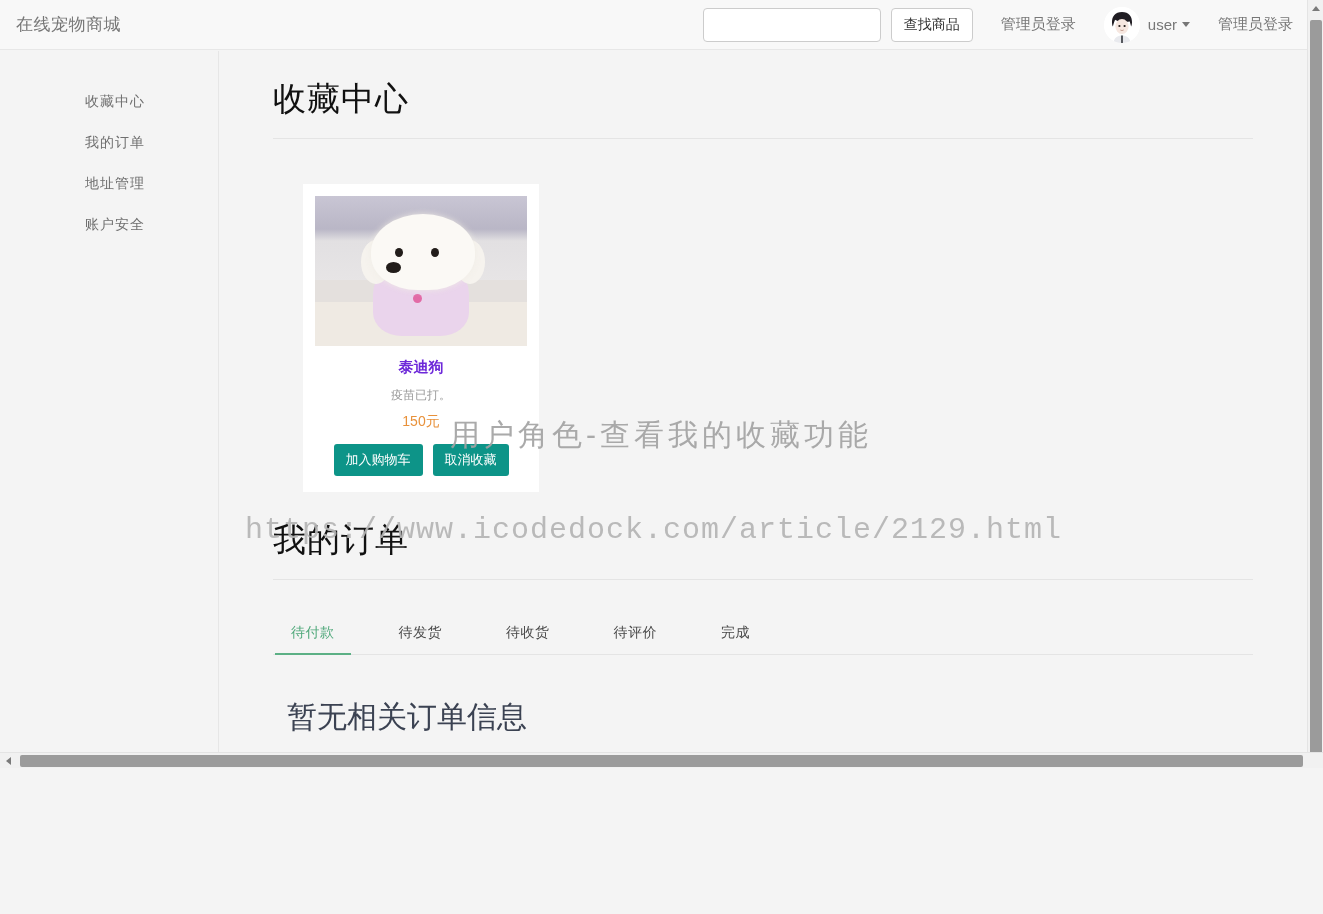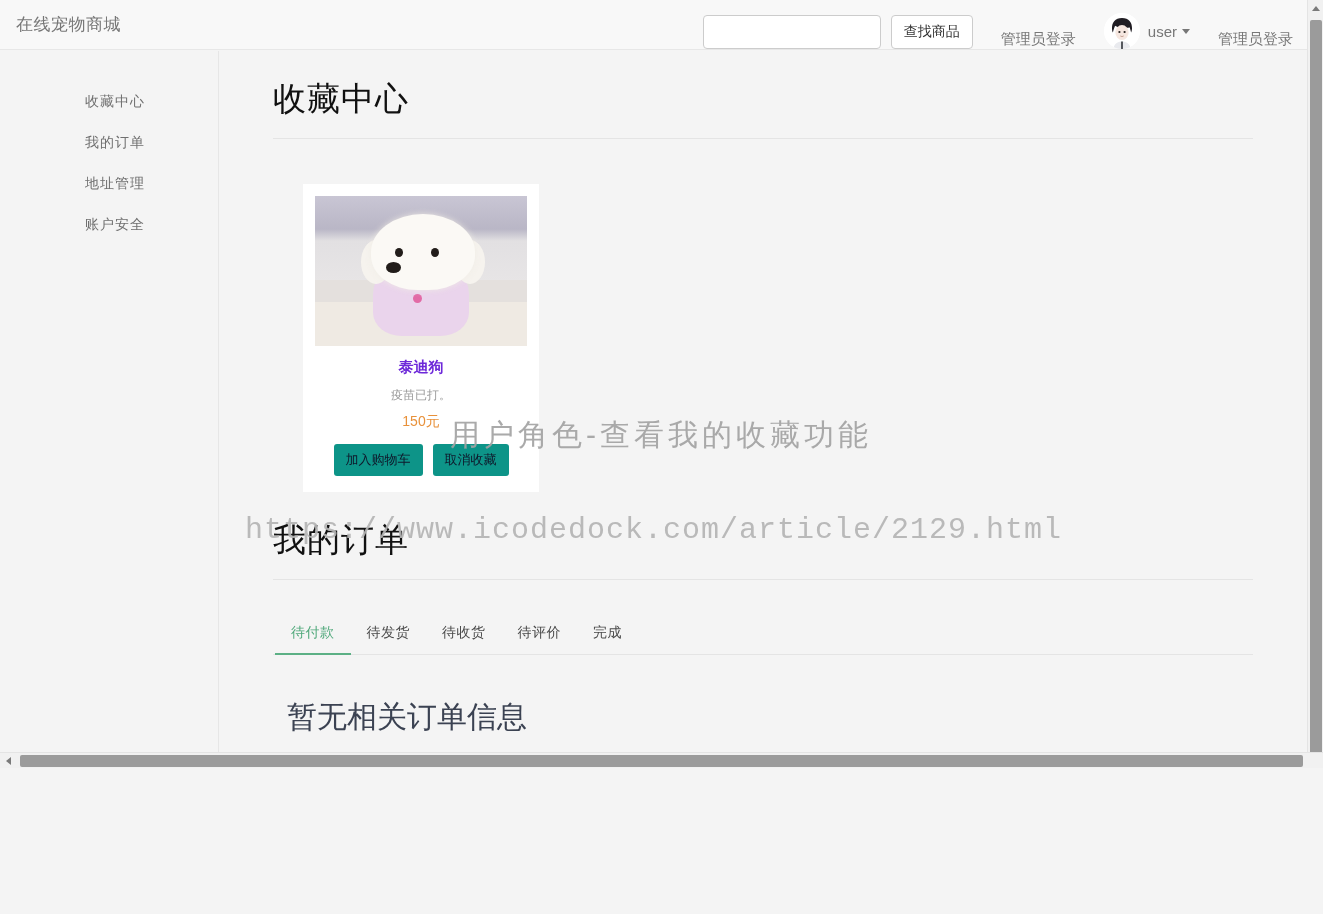--- a/index.html
+++ b/index.html
@@ -27,21 +27,21 @@
   }
   .brand {
     margin-left: 16px;
     font-size: 17px;
     color: #777;
     letter-spacing: .5px;
     white-space: nowrap;
   }
   .header-right {
     margin-left: auto;
-    display: flex; align-items: flex-end;
+    display: flex; align-items: center;
     height: 100%;
     padding-right: 14px;
   }
   .search-input {
     width: 178px; height: 34px;
     border: 1px solid #ccc;
     border-radius: 4px;
     background: #fff;
     font-size: 14px;
     padding: 0 10px;
@@ -225,37 +225,38 @@
   }
   .card-btns {
     display: flex;
     justify-content: center;
     gap: 10px;
     margin-top: 13px;
   }
   .btn-teal {
     background: #0d9488;
     border: none;
-    color: #0f172a;
+    color: #ffffff;
     font-size: 13px;
     font-family: inherit;
     padding: 7px 12px;
     border-radius: 3px;
     cursor: pointer;
     white-space: nowrap;
   }
 
   
   .tabs {
     display: flex;
     align-items: center;
     border-bottom: 1px solid #e4e4e4;
     width: 980px;
     margin-top: 34px;
     padding-left: 2px;
+    gap: 32px;
   }
   .tab {
     font-size: 14px;
     color: #4a4a4a;
     padding: 10px 16px 11px 16px;
     cursor: pointer;
     border-bottom: 2px solid transparent;
     margin-bottom: -1px;
     letter-spacing: .5px;
   }

